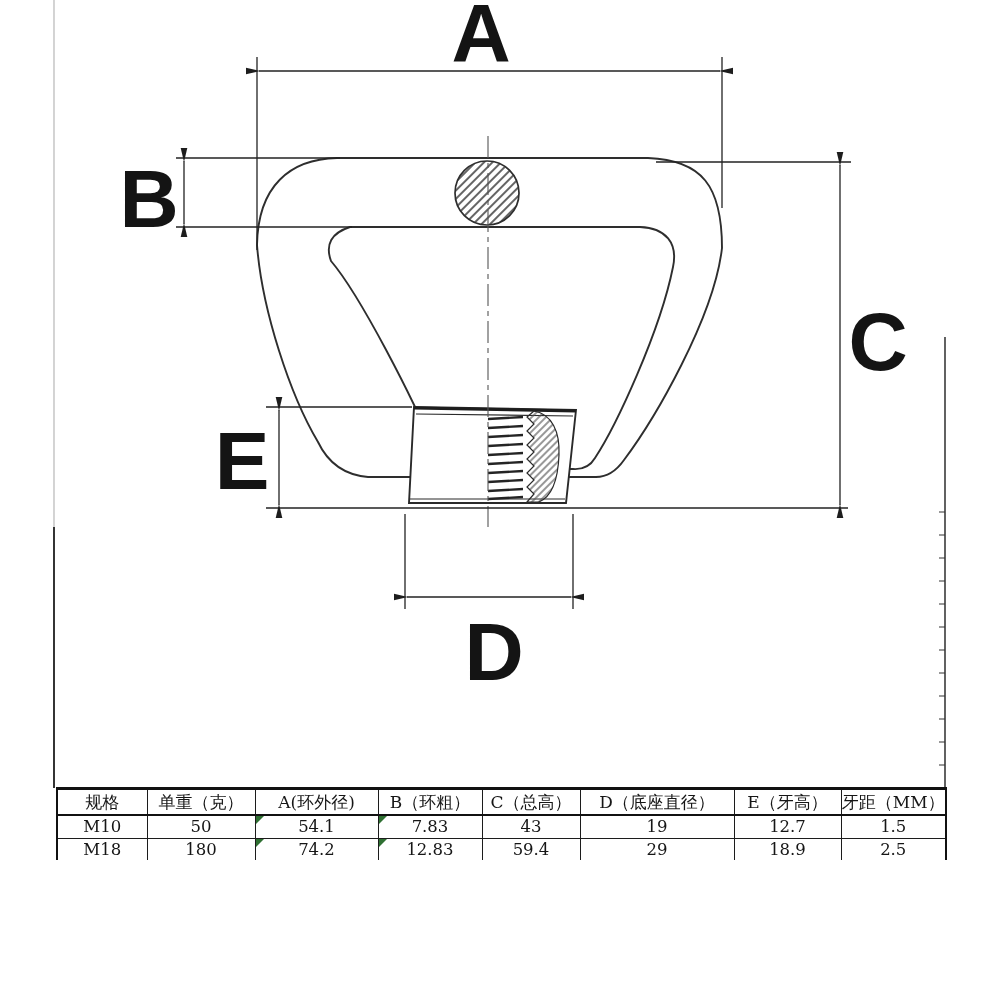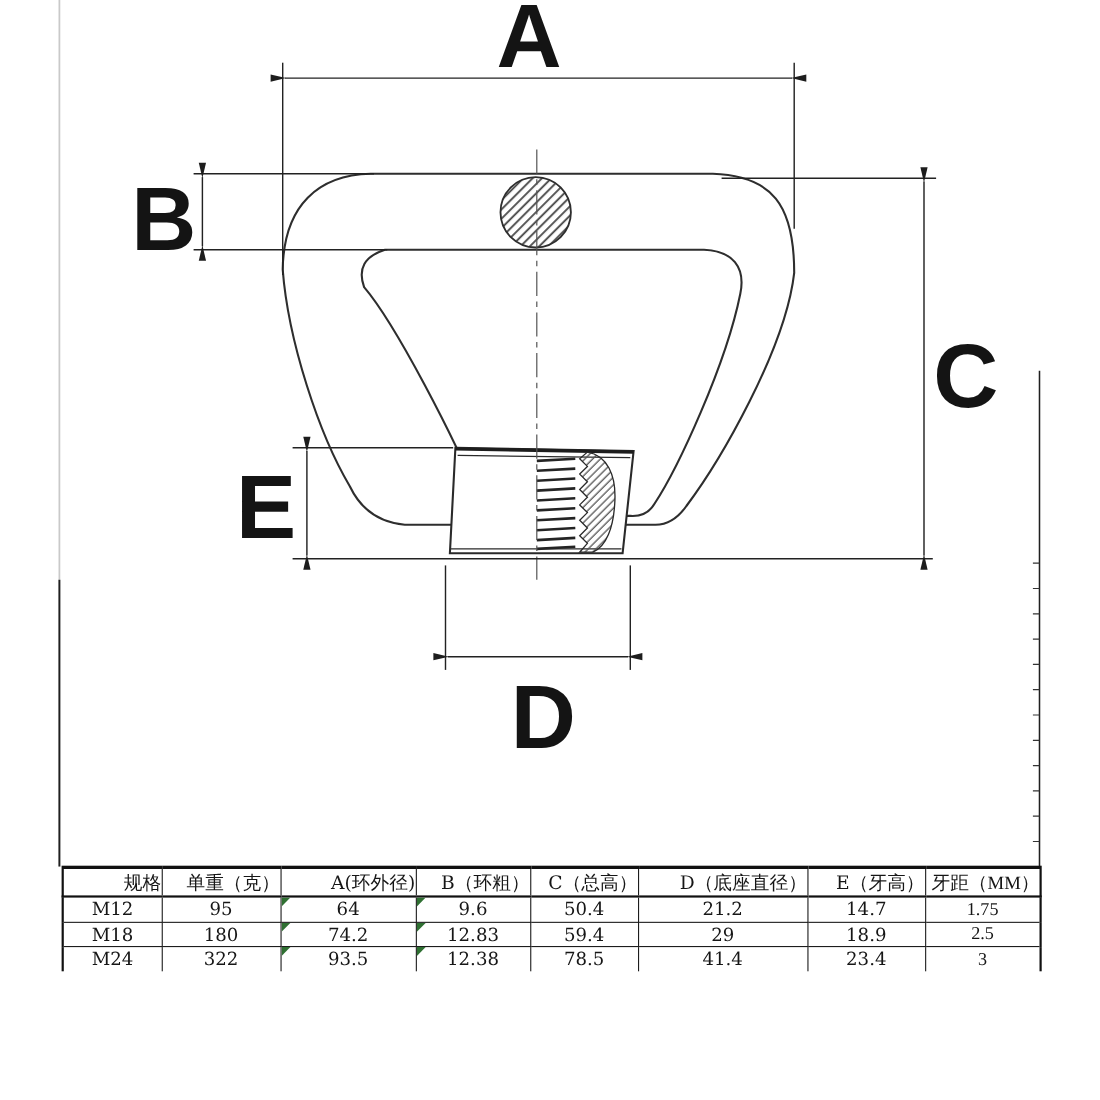--- a/index.html
+++ b/index.html
@@ -5,25 +5,25 @@
   html,body{margin:0;padding:0;background:#ffffff;}
   #stage{position:relative;width:1000px;height:1000px;background:#fff;overflow:hidden;
          font-family:"Liberation Sans",sans-serif;}
   #drawing{position:absolute;left:0;top:0;}
   .dim-letter{font-family:"Liberation Sans",sans-serif;font-size:82px;font-weight:600;fill:#141414;}
   #table-wrap{position:absolute;left:56px;top:787px;width:889px;height:213px;}
   table.spec{border-collapse:collapse;table-layout:fixed;width:889px;
              font-family:"DejaVu Serif",serif;color:#161616;}
   table.spec th,table.spec td{border:1.6px solid #1c1c1c;text-align:center;vertical-align:middle;
              padding:0;font-weight:normal;overflow:hidden;white-space:nowrap;position:relative;}
-  table.spec thead th{height:24px;font-size:17px;border-top:3px solid #111;border-bottom:2.4px solid #111;text-align:right;}
+  table.spec thead th{height:24px;font-size:17px;border-top:3px solid #111;border-bottom:2.4px solid #111;}
   table.spec tbody td{height:21.6px;font-size:16.5px;}
   table.spec tbody tr:last-child td{border-bottom:none;}
   table.spec th:first-child,table.spec td:first-child{border-left:2.4px solid #111;}
-  table.spec th:last-child,table.spec td:last-child{border-right:2.4px solid #111;font-family:Liberation Serif, serif;}
+  table.spec th:last-child,table.spec td:last-child{border-right:2.4px solid #111;}
   .err-tri{position:absolute;left:0;top:0;width:0;height:0;
            border-right:8px solid transparent;}
 </style>
 </head>
 <body>
 
 <div id="stage">
 
   <svg id="drawing" width="1000" height="788" viewBox="0 0 1000 788">
     <defs>
@@ -133,45 +133,35 @@
             <th>A(环外径)</th>
             <th>B（环粗）</th>
             <th>C（总高）</th>
             <th>D（底座直径）</th>
             <th>E（牙高）</th>
             <th>牙距（MM）</th>
           </tr>
         </thead>
       <tbody>
           <tr>
-            <td>M12</td>
-            <td>95</td>
-            <td>64<span class="err-tri" style="border-top: 8px solid rgb(47, 112, 50);"></span></td>
-            <td>9.6<span class="err-tri" style="border-top: 8px solid rgb(47, 112, 50);"></span></td>
-            <td>50.4</td>
-            <td>21.2</td>
-            <td>14.7</td>
-            <td>1.75</td>
+            <td>M10</td>
+            <td>50</td>
+            <td>54.1<span class="err-tri" style="border-top: 8px solid rgb(47, 112, 50);"></span></td>
+            <td>7.83<span class="err-tri" style="border-top: 8px solid rgb(47, 112, 50);"></span></td>
+            <td>43</td>
+            <td>19</td>
+            <td>12.7</td>
+            <td>1.5</td>
           </tr>
           <tr>
             <td>M18</td>
             <td>180</td>
             <td>74.2<span class="err-tri" style="border-top: 8px solid rgb(47, 112, 50);"></span></td>
             <td>12.83<span class="err-tri" style="border-top: 8px solid rgb(47, 112, 50);"></span></td>
             <td>59.4</td>
             <td>29</td>
             <td>18.9</td>
             <td>2.5</td>
           </tr>
-          <tr>
-            <td>M24</td>
-            <td>322</td>
-            <td>93.5<span class="err-tri" style="border-top: 8px solid rgb(47, 112, 50);"></span></td>
-            <td>12.38<span class="err-tri" style="border-top: 8px solid rgb(47, 112, 50);"></span></td>
-            <td>78.5</td>
-            <td>41.4</td>
-            <td>23.4</td>
-            <td>3</td>
-          </tr>
         </tbody>
     </table>
   </div>
 </div>
 
 </body></html>

